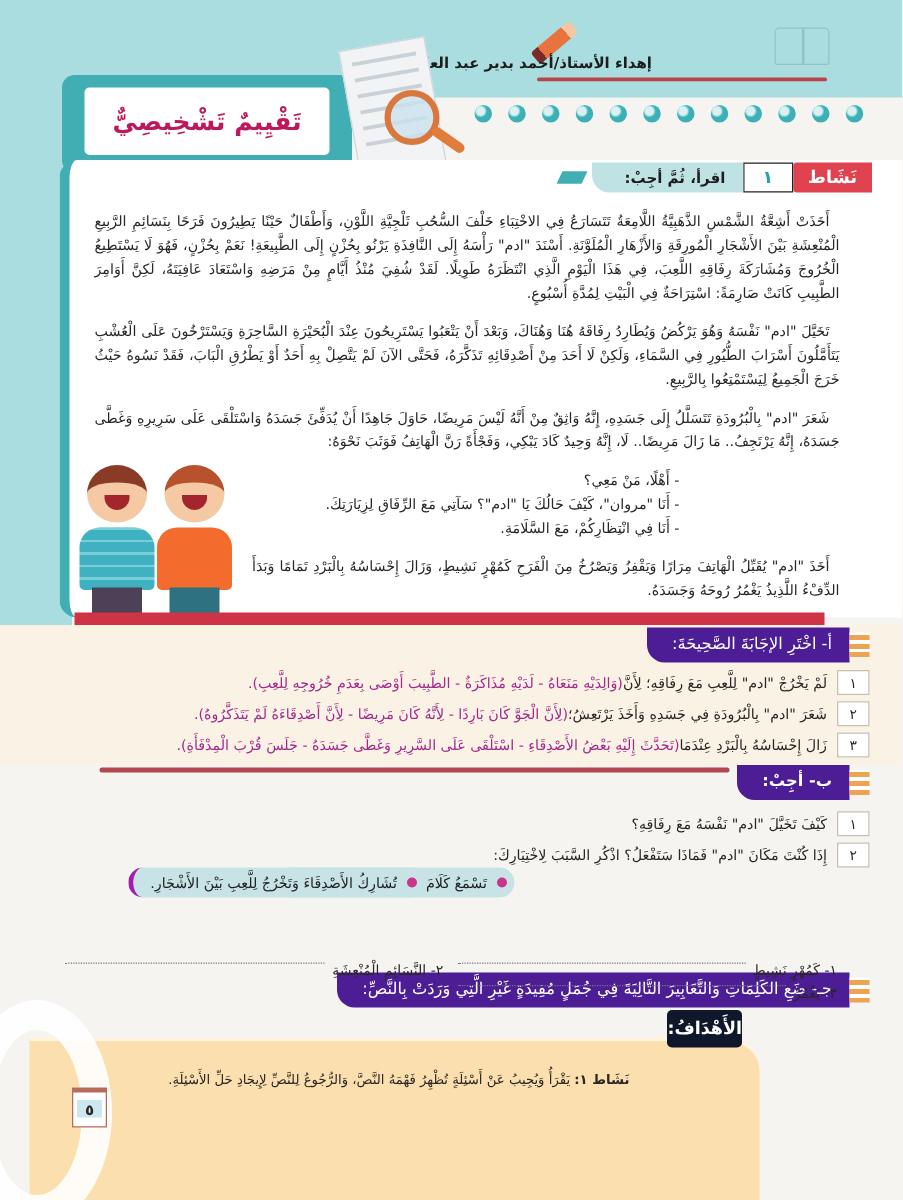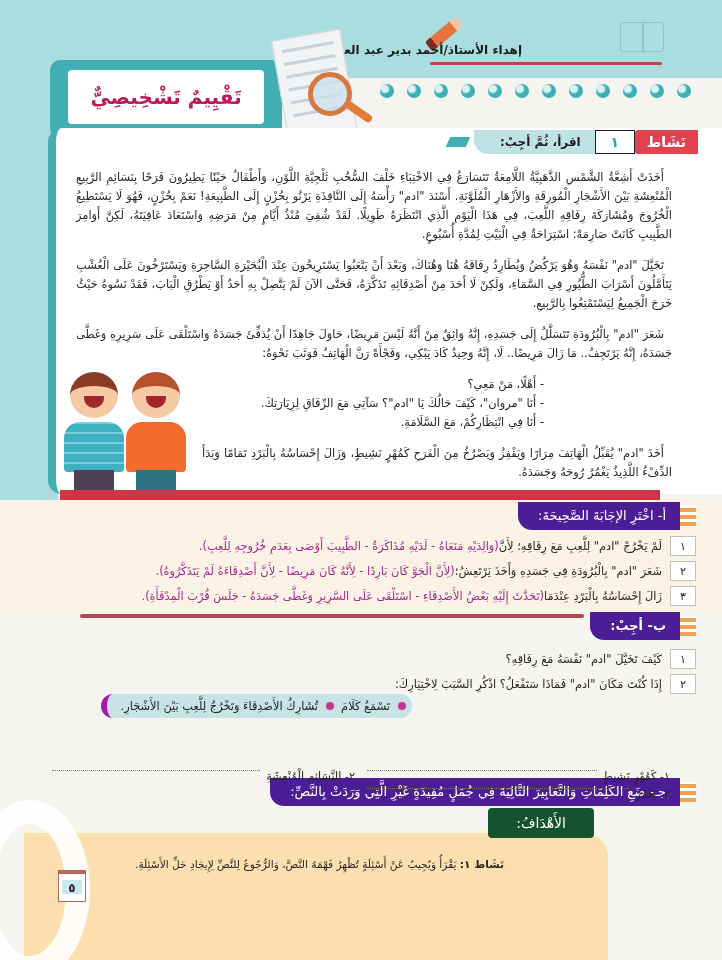--- a/index.html
+++ b/index.html
@@ -156,40 +156,40 @@
     text-align: center; line-height: 19px; font-size: 11px; margin-left: 8px; flex: none;
   }
   .q-text { white-space: nowrap; }
   .q-opts { color: #a22a8a; white-space: nowrap; }
   .b-line {
     position: absolute; left: 80px; top: 614px; width: 504px; height: 4px; background: #b34650; border-radius: 2px;
   }
   .pill {
     position: absolute; top: 694px; height: 24px; background: #c8e3e6; border-radius: 14px;
     font-size: 11.4px; line-height: 24px; padding: 0 22px 0 14px; color: #222;
-    border-left: 6px solid #a21caf; white-space: nowrap;
+    border-left: 4px solid #a21caf; white-space: nowrap;
   }
   .pill::before {
     content: ""; position: absolute; right: 6px; top: 8px; width: 8px; height: 8px;
     background: #c8358a; border-radius: 50%;
   }
   .fill-grid {
     position: absolute; right: 52px; top: 770px; width: 630px; font-size: 11.2px;
   }
   .fill-row { display: flex; height: 18px; }
   .fill-cell { width: 50%; display: flex; align-items: flex-start; }
   .fill-cell .dotsline { flex: 1; border-bottom: 1.5px dotted #777; margin: 0 6px 4px 12px; }
   
   .goals-panel {
     position: absolute; left: 24px; top: 830px; width: 584px; height: 130px;
     background: #fbdfae; border-radius: 0 26px 0 0; border-top: 3px solid #fff3dc;
   }
   .goals-tab {
-    position: absolute; right: 128px; top: 808px; height: 30px; padding: 0 28px;
-    background: #14532d; color: #fff; font-size: 14px; font-weight: normal; line-height: 30px; border-radius: 4px;
+    position: absolute; right: 128px; top: 808px; height: 30px; padding: 0 0;
+    background: #0f172a; color: #fff; font-size: 14px; font-weight: bold; line-height: 30px; border-radius: 4px;
   }
   .goals-text { position: absolute; right: 218px; top: 858px; font-size: 10.6px; white-space: nowrap; }
   .goals-text b { font-weight: bold; }
   .page-num {
     position: absolute; left: 58px; top: 870px; width: 28px; height: 32px;
     background: #fff; border: 1.5px solid #b76b5b; border-top: 4px solid #b76b5b;
     text-align: center; font-size: 12px; font-weight: bold; line-height: 28px;
   }
   .page-num::before {
     content:""; position:absolute; left:3px; top:6px; width:20px; height:14px; background:#cce7ef; z-index:0;

